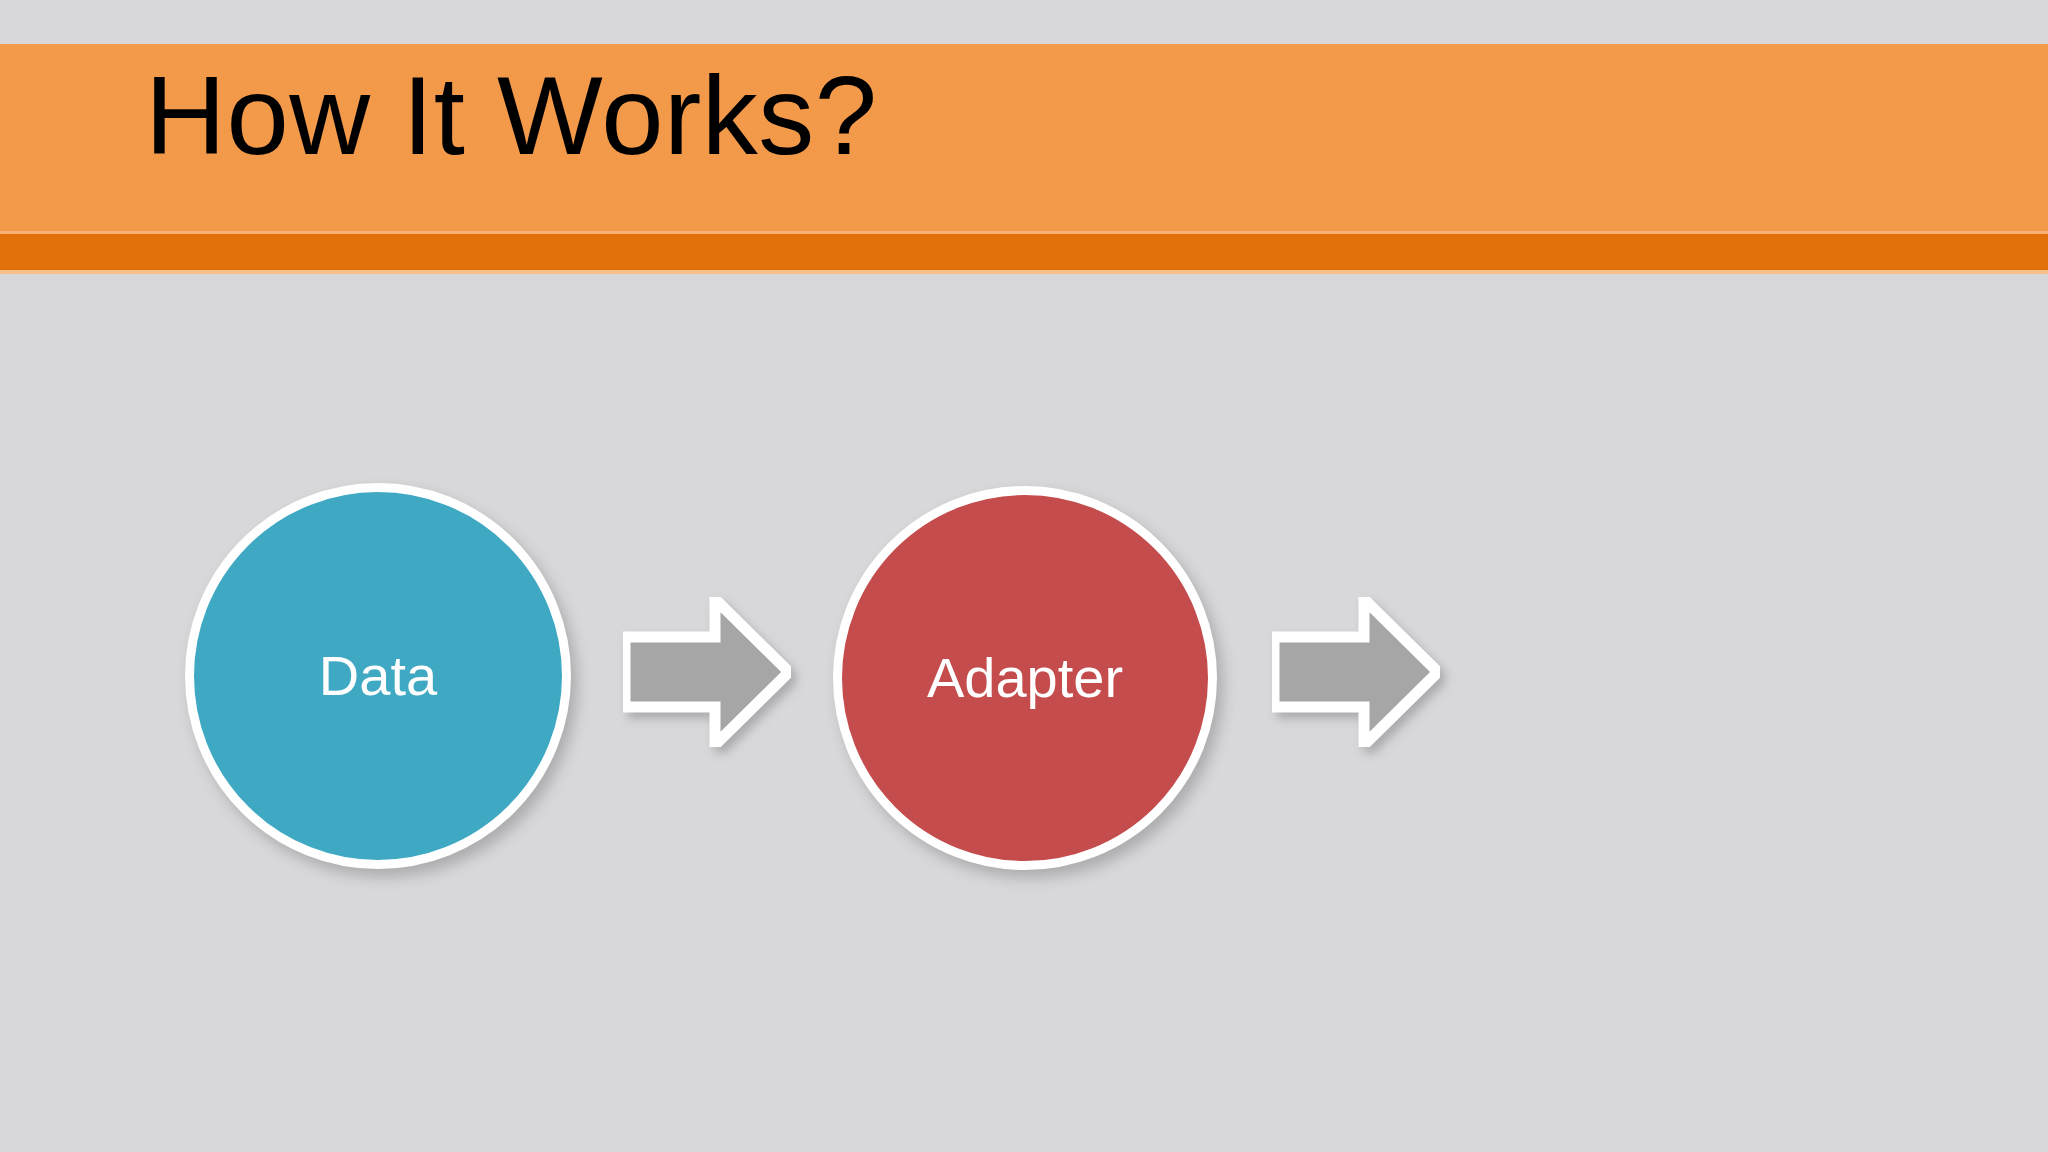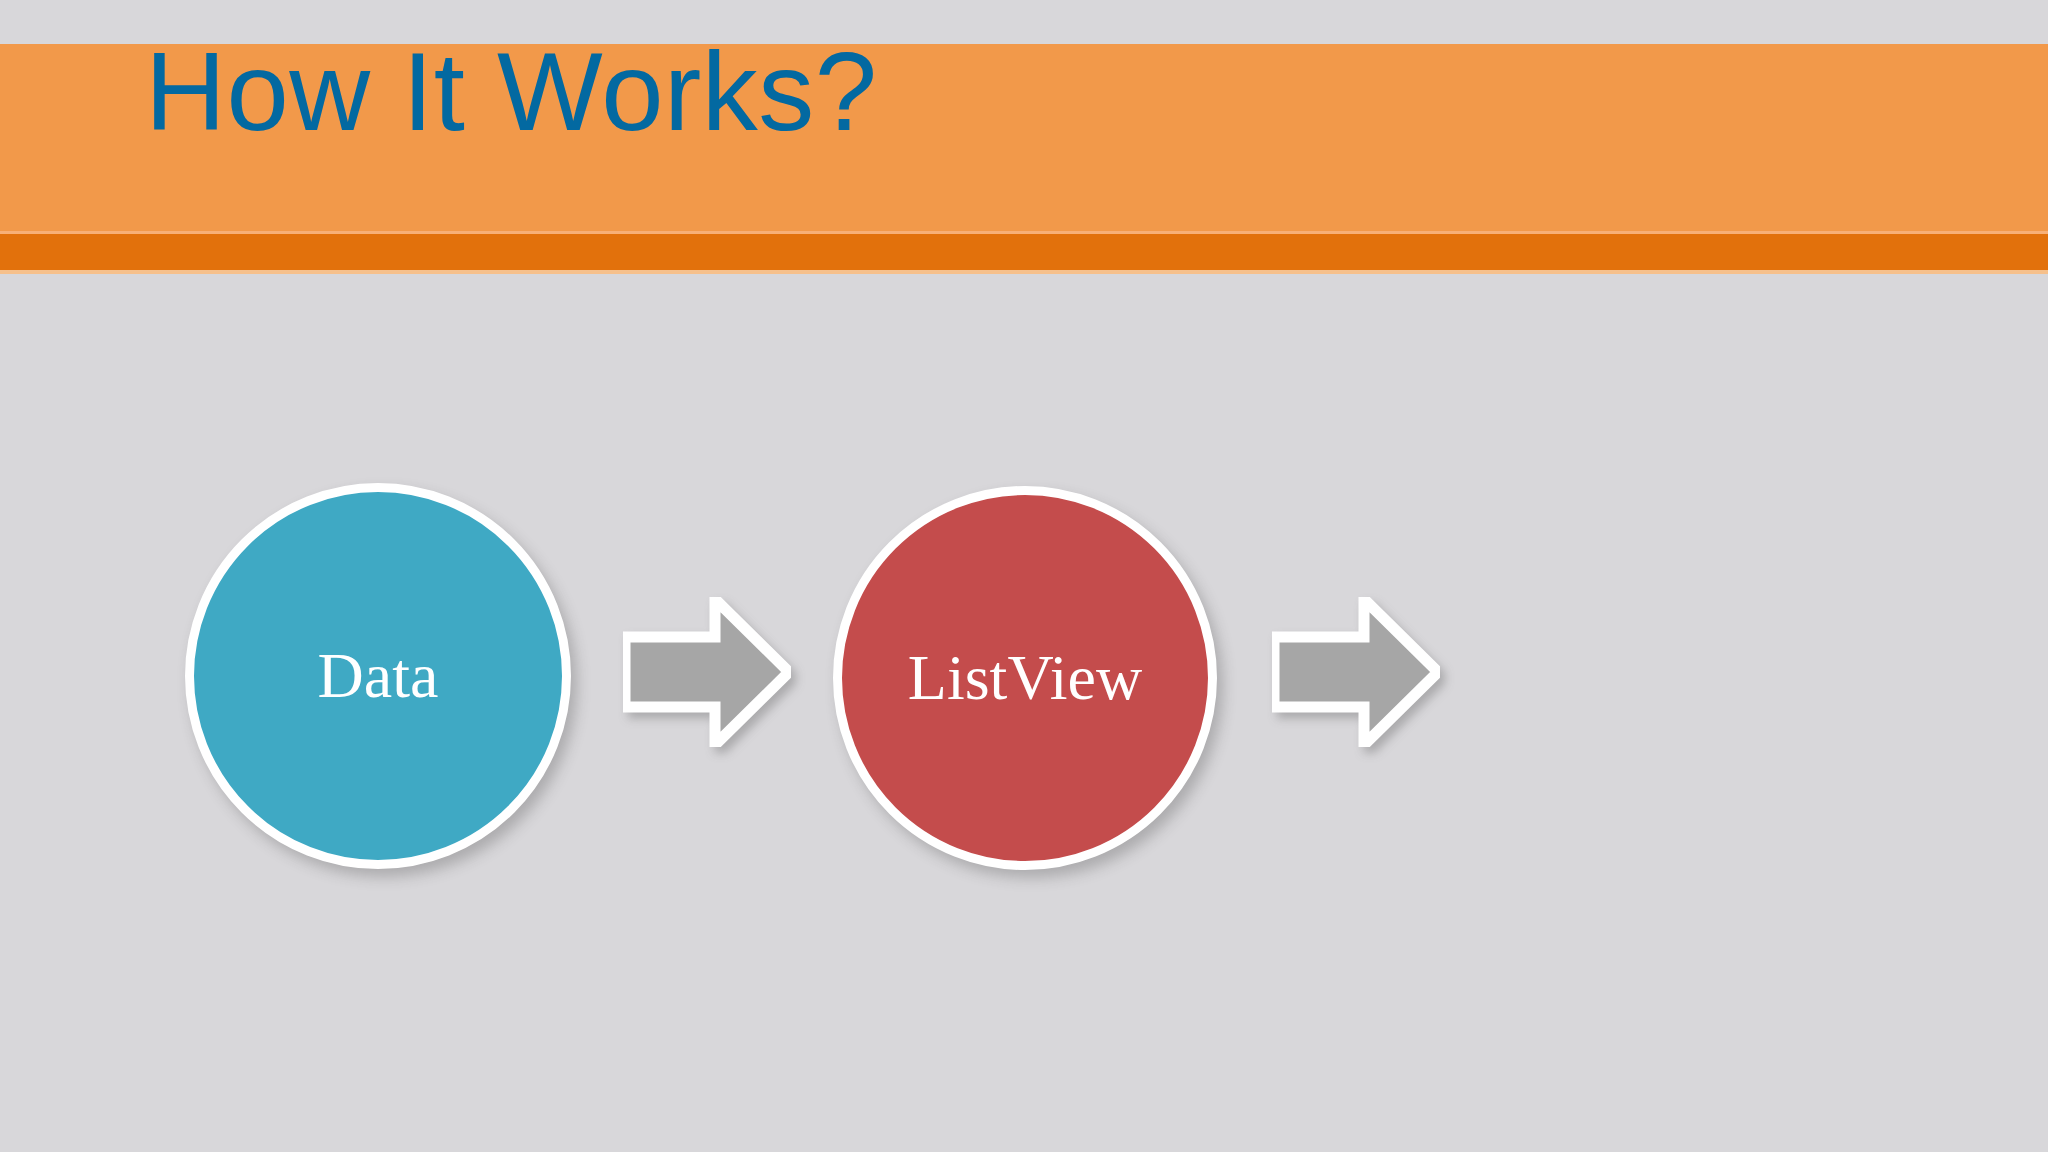--- a/index.html
+++ b/index.html
@@ -27,25 +27,25 @@
     left: 0;
     top: 44px;
     width: 2048px;
     height: 189px;
     background: #f2994a;
   }
 
   #title-text {
     position: absolute;
     left: 145px;
-    top: 36px;
+    top: 60px;
     font-size: 112px;
     line-height: 1;
     font-weight: 400;
-    color: #0369a1;
+    color: #000000;
     letter-spacing: 0.5px;
     white-space: nowrap;
     font-family: "Liberation Sans", sans-serif;
   }
 
   #title-hairline {
     position: absolute;
     left: 0;
     top: 231px;
     width: 2048px;
@@ -86,25 +86,25 @@
     box-sizing: border-box;
     border: 9px solid #ffffff;
     box-shadow: 6px 8px 14px rgba(60, 60, 60, 0.28);
     display: flex;
     align-items: center;
     justify-content: center;
   }
 
   .node-label {
     color: #ffffff;
-    font-size: 64px;
+    font-size: 56px;
     line-height: 1;
     font-weight: 400;
     white-space: nowrap;
-    font-family: Liberation Serif, serif;
+    font-family: Liberation Sans, sans-serif;
   }
 
   #node-data {
     left: 185px;
     top: 209px;
     width: 386px;
     height: 386px;
     background: #3fa9c4;
   }
 
@@ -154,21 +154,21 @@
       <span class="node-label">Data</span>
     </div>
 
     <div id="arrow-1" class="arrow">
       <svg viewBox="0 0 168 150" xmlns="http://www.w3.org/2000/svg">
         <polygon points="2,40 92,40 92,2 166,75 92,148 92,110 2,110" fill="#a6a6a6" stroke="#ffffff" stroke-width="11" stroke-linejoin="miter"></polygon>
       </svg>
     </div>
 
     <div id="node-adapter" class="node">
-      <span class="node-label">ListView</span>
+      <span class="node-label">Adapter</span>
     </div>
 
     <div id="arrow-2" class="arrow">
       <svg viewBox="0 0 168 150" xmlns="http://www.w3.org/2000/svg">
         <polygon points="2,40 92,40 92,2 166,75 92,148 92,110 2,110" fill="#a6a6a6" stroke="#ffffff" stroke-width="11" stroke-linejoin="miter"></polygon>
       </svg>
     </div>
 
 
   </div>

